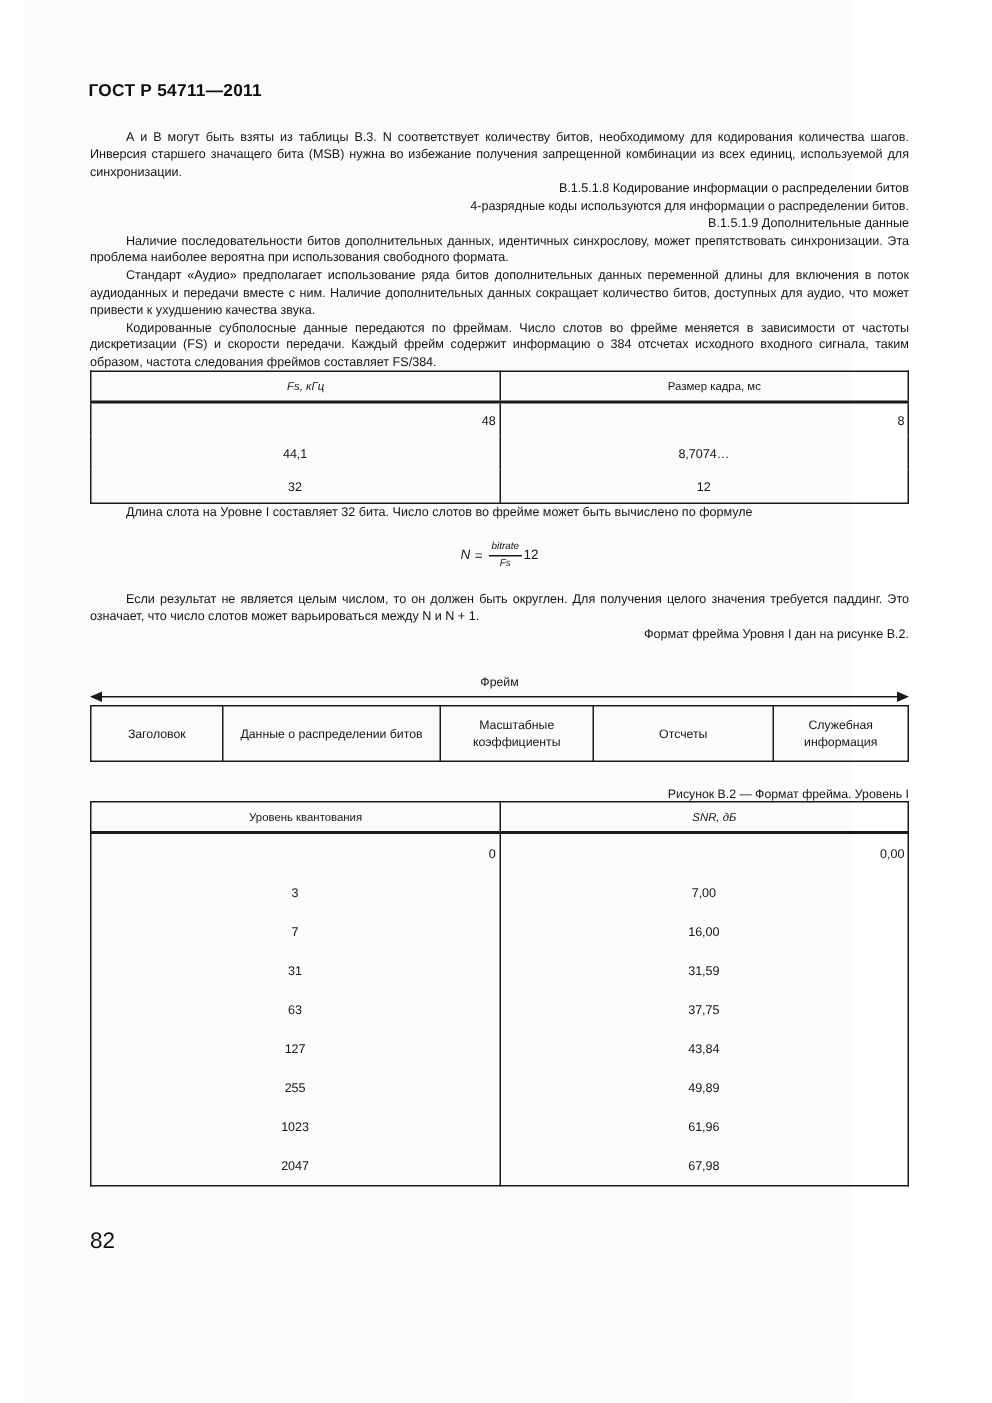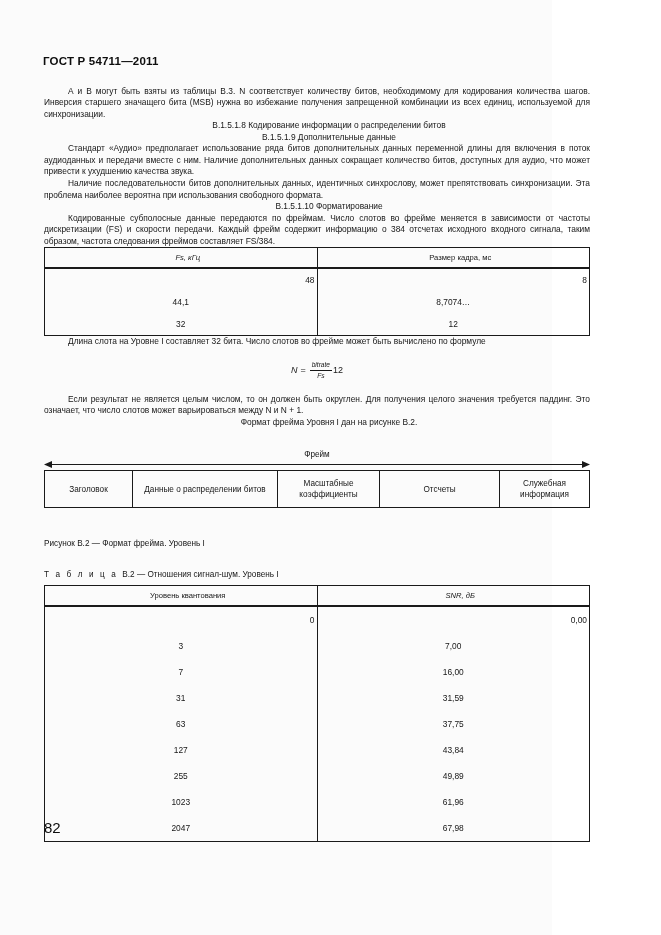--- a/index.html
+++ b/index.html
@@ -10,21 +10,21 @@
   body {
     width: 661px;
     height: 935px;
     position: relative;
     font-family: "Liberation Sans", sans-serif;
     color: #111111;
     overflow: hidden;
   }
   .page {
     position: absolute;
-    left: 0; top: 0;
+    left: 16px; top: 0;
     width: 552px;
     height: 935px;
     background: #fbfbfb;
   }
   .content {
     position: absolute;
     left: 43px;
     top: 55px;
     width: 578px;
   }
@@ -44,21 +44,21 @@
     margin: 0;
     font-size: 8.4px;
     line-height: 11.55px;
     text-align: justify;
     text-justify: inter-word;
     color: #161616;
     hyphens: manual;
   }
   p.para.indent { text-indent: 24px; }
   p.para.noindent { text-indent: 0; }
-  p.para.subsec { text-indent: 24px; text-align: center; }
+  p.para.subsec { text-indent: 24px; text-align: right; }
   .ital { font-style: italic; }
 
   
   table.data {
     border-collapse: collapse;
     width: 546px;
     margin: 0;
     table-layout: fixed;
   }
   table.data th, table.data td {
@@ -138,24 +138,24 @@
   table.framebox td {
     border: 1px solid #1a1a1a;
     text-align: center;
     vertical-align: middle;
     font-size: 8.2px;
     line-height: 11px;
     padding: 7px 2px 7px 2px;
     color: #161616;
   }
   .figcaption {
-    text-align: left;
+    text-align: right;
     font-size: 8.2px;
     color: #161616;
-    margin-top: 31px;
+    margin-top: 17px;
   }
   .tblcaption {
     font-size: 8.2px;
     color: #161616;
     margin-top: 22px;
     margin-bottom: 6px;
   }
   .tblcaption .spaced { letter-spacing: 2.1px; }
 
   .pagenum {
@@ -176,28 +176,28 @@
     <div class="doc-header">ГОСТ Р 54711—2011</div>
 
     <div class="body-col">
 
       <p class="para indent">
         <span>А и В могут быть взяты из таблицы В.3. N соответствует количеству битов, необходимому для кодирования количества шагов. Инверсия старшего значащего бита (MSB) нужна во избежание получения запрещенной комбинации из всех единиц, используемой для синхронизации.</span>
       </p>
 
       <p class="para subsec">В.1.5.1.8 Кодирование информации о распределении битов</p>
 
+      <p class="para subsec">4-разрядные коды используются для информации о распределении битов.</p>
 
       <p class="para subsec">В.1.5.1.9 Дополнительные данные</p>
 
+      <p class="para indent">Наличие последовательности битов дополнительных данных, идентичных синхрослову, может препятствовать синхронизации. Эта проблема наиболее вероятна при использования свободного формата.</p>
+
       <p class="para indent">Стандарт «Аудио» предполагает использование ряда битов дополнительных данных переменной длины для включения в поток аудиоданных и передачи вместе с ним. Наличие дополнительных данных сокращает количество битов, доступных для аудио, что может привести к ухудшению качества звука.</p>
 
-      <p class="para indent">Наличие последовательности битов дополнительных данных, идентичных синхрослову, может препятствовать синхронизации. Эта проблема наиболее вероятна при использования свободного формата.</p>
-
-      <p class="para subsec">В.1.5.1.10 Форматирование</p>
 
       <p class="para indent">Кодированные субполосные данные передаются по фреймам. Число слотов во фрейме меняется в зависимости от частоты дискретизации (FS) и скорости передачи. Каждый фрейм содержит информацию о 384 отсчетах исходного входного сигнала, таким образом, частота следования фреймов составляет FS/384.</p>
 
       <table class="data tbl1">
         <thead>
           <tr>
             <th><span class="ital">Fs, кГц</span></th>
             <th>Размер кадра, мс</th>
           </tr>
         </thead>
@@ -246,23 +246,20 @@
             <td style="width:140px;">Данные о распределении битов</td>
             <td style="width:97px;">Масштабные коэффициенты</td>
             <td style="width:115px;">Отсчеты</td>
             <td>Служебная информация</td>
           </tr>
         </tbody>
           </table>
         <div class="figcaption">Рисунок В.2 — Формат фрейма. Уровень I</div>
       </div>
 
-      <div class="tblcaption">
-        <span class="spaced">Т а б л и ц а</span>&nbsp; <span>В.2 — Отношения сигнал-шум. Уровень I</span>
-      </div>
 
       <table class="data tbl2">
         <thead>
           <tr>
             <th>Уровень квантования</th>
             <th><span class="ital">SNR, дБ</span></th>
           </tr>
         </thead>
         <tbody>
           <tr class="first">

